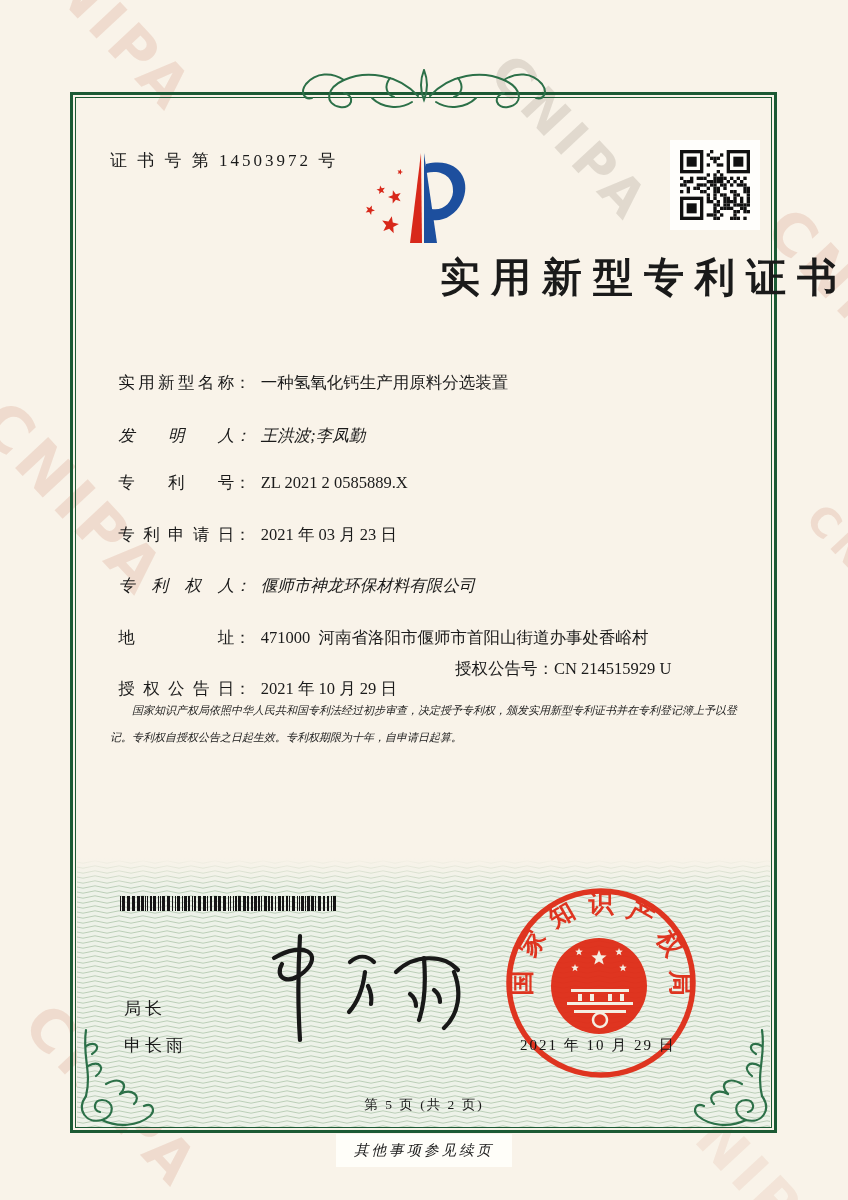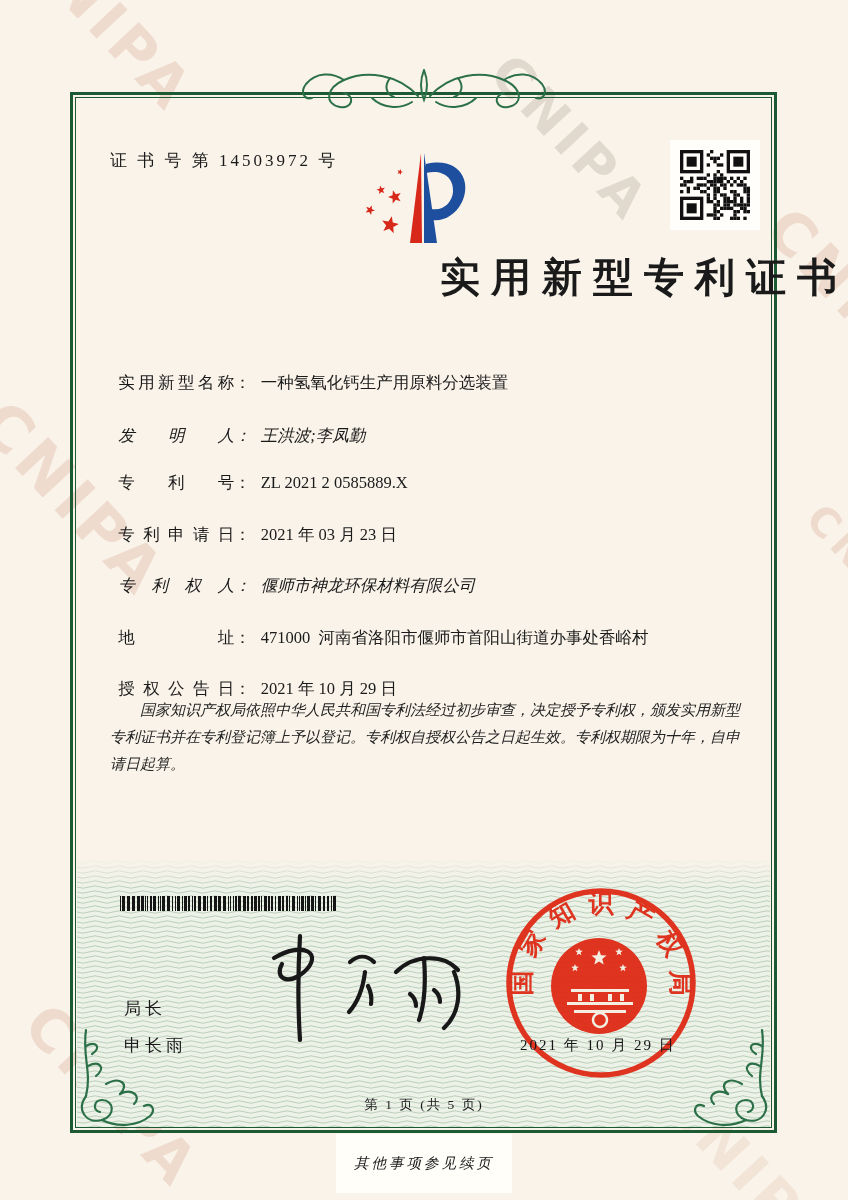--- a/index.html
+++ b/index.html
@@ -32,36 +32,36 @@
   
   #logo{left:360px;top:146px;}
   
   #title{left:0;top:250px;width:848px;text-align:right;font-size:40px;font-weight:bold;letter-spacing:11px;}
   
   .frow{position:absolute;left:110px;font-size:16.5px;white-space:pre;}
   .flabel{display:inline-block;width:116px;text-align:justify;text-align-last:justify;vertical-align:top;}
   .fval{white-space:pre-wrap;margin-left:10px;}
   .grant-no{position:absolute;left:345px;top:0;white-space:pre;}
   
-  #body-text{left:110px;top:697px;width:640px;font-size:15px;line-height:27px;
+  #body-text{left:110px;top:697px;width:640px;font-size:11px;line-height:27px;
     font-style:italic;color:#222;}
   #body-text p{margin:0;text-indent:2em;}
   
   #barcode{left:120px;top:896px;}
   
   #director-title{left:124px;top:997px;font-size:17px;letter-spacing:4px;}
   #director-name{left:124px;top:1006px;font-size:17px;letter-spacing:4px;margin-top:28px;}
   #signature{left:238px;top:928px;}
   
   #seal{left:496px;top:886px;opacity:.95;}
   #seal-date{left:520px;top:1036px;font-size:15px;letter-spacing:2px;color:#161616;}
   
   #page-info{left:0;top:1096px;width:848px;text-align:center;font-size:13.5px;letter-spacing:2px;}
   #continuation{left:0;top:1134px;width:848px;text-align:center;}
-  #continuation span{display:inline-block;background:#fffef9;padding:20px 18px;
+  #continuation span{display:inline-block;background:#fffef9;padding:7px 18px;
     font-size:14.5px;font-style:italic;letter-spacing:3px;}
   
   .orn{position:absolute;pointer-events:none;}
 </style>
 </head>
 <body>
 
 <div class="wm" style="left:-6px;top:-14px;font-size:58px;">CNIPA</div>
 <div class="wm gray" style="left:468px;top:108px;font-size:52px;">CNIPA</div>
 <div class="wm" style="left:742px;top:266px;font-size:58px;">CNIPA</div>
@@ -342,20 +342,21 @@
   <span class="flabel">专利申请日</span><span>：</span><span class="fval">2021 年 03 月 23 日</span>
 </div>
 <div class="frow" style="top:555px;font-style:italic;">
   <span class="flabel">专利权人</span><span>：</span><span class="fval">偃师市神龙环保材料有限公司</span>
 </div>
 <div class="frow" style="top:607px;">
   <span class="flabel">地址</span><span>：</span><span class="fval">471000  河南省洛阳市偃师市首阳山街道办事处香峪村</span>
 </div>
 <div class="frow" style="top:658px;width:640px;">
   <span class="flabel">授权公告日</span><span>：</span><span class="fval">2021 年 10 月 29 日</span>
+  <span class="grant-no"><span>授权公告号</span><span>：</span><span>CN 214515929 U</span></span>
 </div>
 
 <div id="body-text" class="abs">
   <p>国家知识产权局依照中华人民共和国专利法经过初步审查，决定授予专利权，颁发实用新型专利证书并在专利登记簿上予以登记。专利权自授权公告之日起生效。专利权期限为十年，自申请日起算。</p>
 </div>
 
 <svg id="barcode" class="abs" width="218" height="15">
     <rect x="0" y="0" width="1" height="15" fill="#151515"></rect>
     <rect x="2" y="0" width="3" height="15" fill="#151515"></rect>
     <rect x="7" y="0" width="3" height="15" fill="#151515"></rect>
@@ -463,16 +464,16 @@
       <rect x="94" y="108" width="4" height="7"></rect>
       <rect x="112" y="108" width="4" height="7"></rect>
       <rect x="124" y="108" width="4" height="7"></rect>
       <rect x="78" y="124" width="52" height="3"></rect>
     </g>
     <circle cx="104" cy="134" r="7" fill="none" stroke="#f6efe3" stroke-width="2.5"></circle>
   </g>
 </svg>
 <div id="seal-date" class="abs">2021 年 10 月 29 日</div>
 
-<div id="page-info" class="abs">第 1 页 (共 5 页)</div>
+<div id="page-info" class="abs">第 5 页 (共 2 页)</div>
 <div id="continuation" class="abs">
   <span>其他事项参见续页</span>
 </div>
 
 </body></html>

